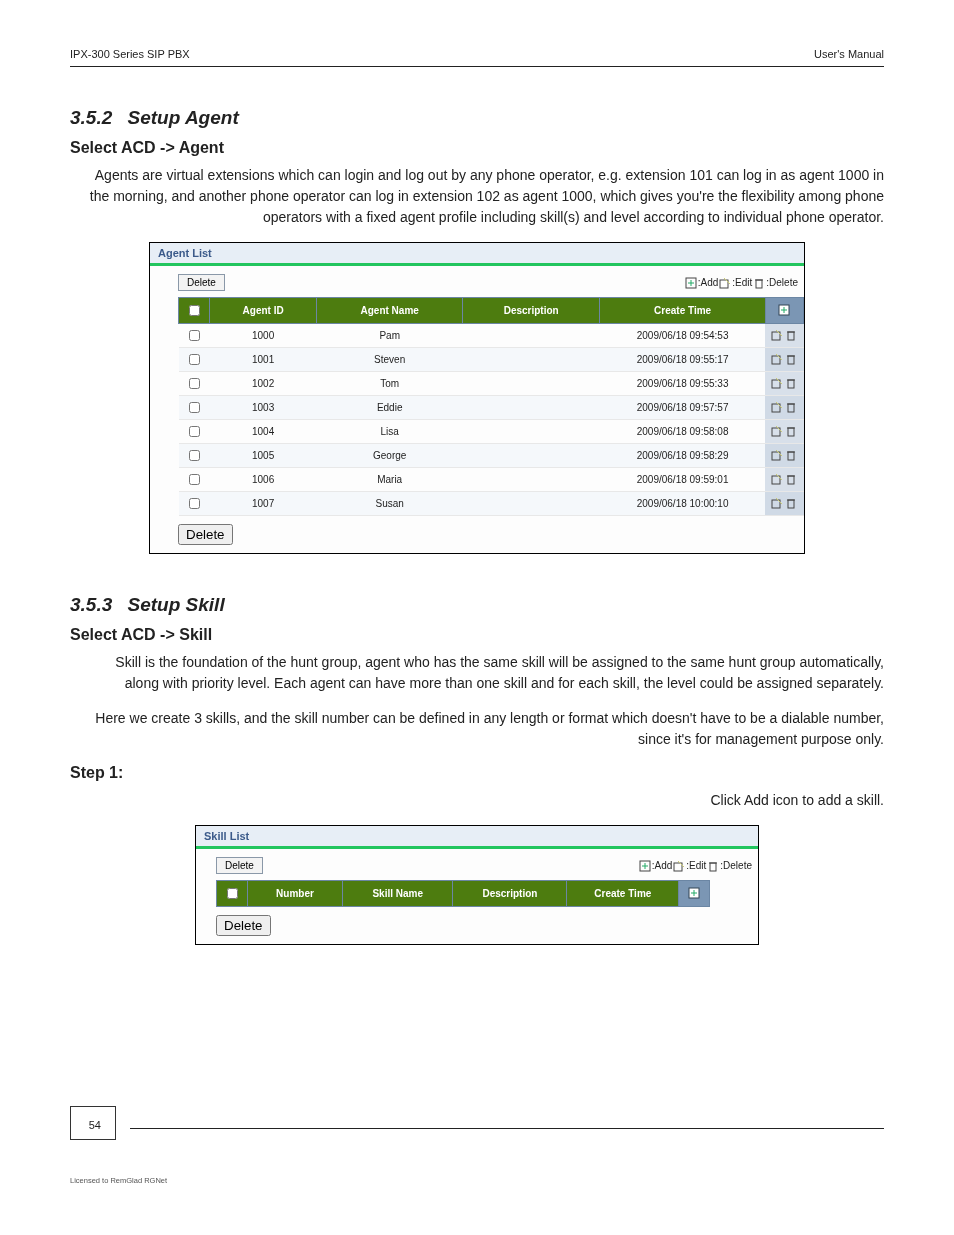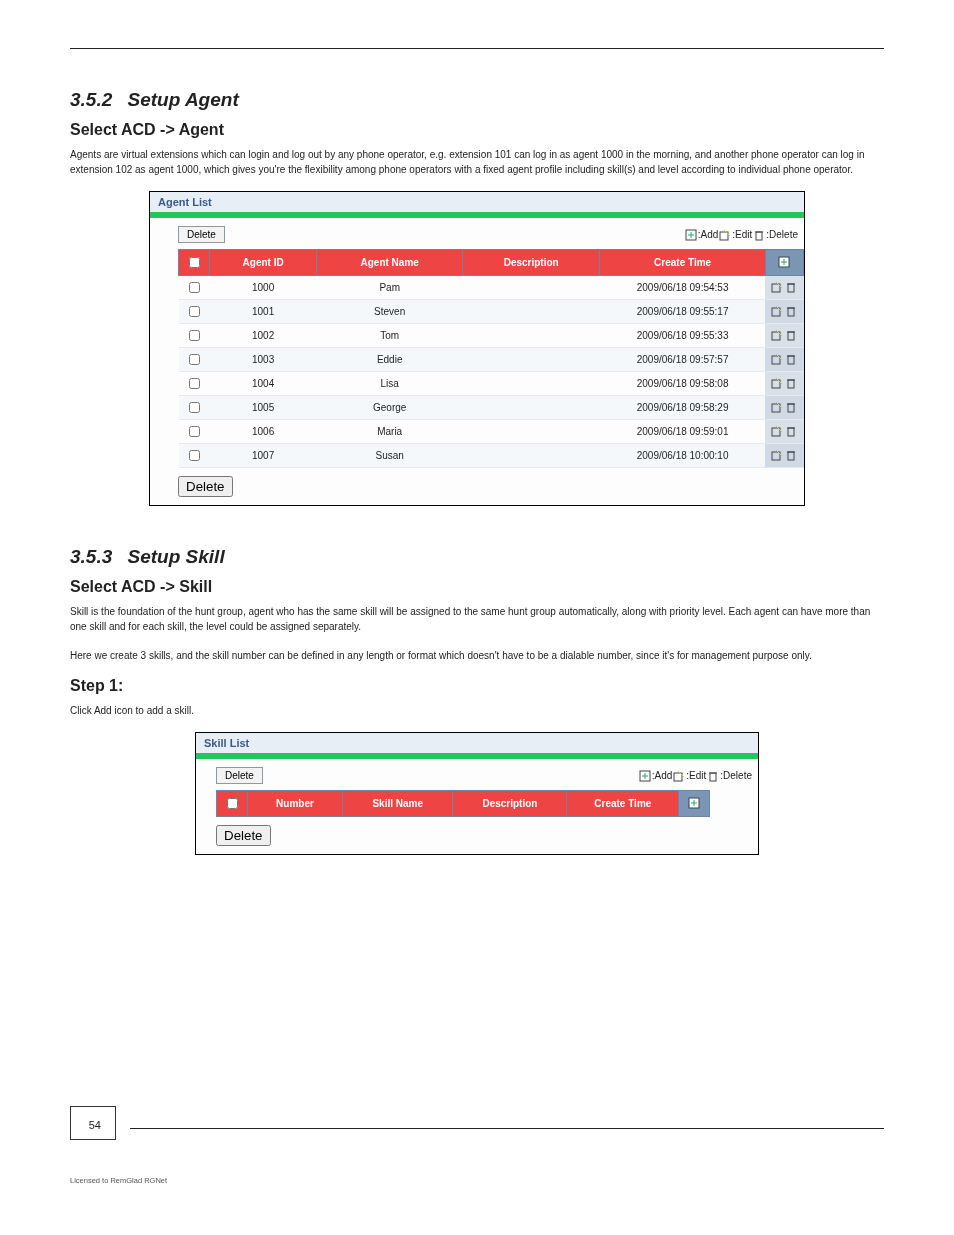--- a/index.html
+++ b/index.html
@@ -36,38 +36,39 @@
   }
   h2.setup .num {
     margin-right: 10px;
   }
   h4.subhead {
     font-size: 16px;
     font-weight: bold;
     margin: 10px 0 8px 0;
   }
   p.body-text {
-    font-size: 10px;
+    font-size: 14px;
     line-height: 1.5;
-    margin: 8px 0 14px 0;
+    margin: 8px 0 14px 16px;
+    text-align: right;
   }
   .app-panel {
     border: 1.5px solid #000;
     width: 656px;
     margin: 6px auto 30px auto;
     font-size: 10px;
     background: #fdfdfd;
   }
   .panel-title {
     background: #e7eef6;
     padding: 4px 8px;
     font-size: 11px;
     font-weight: bold;
     color: #3b5a8a;
-    border-bottom: 6px solid #22c55e;
+    border-bottom: 3px solid #22c55e;
   }
   .toolbar-row {
     display: flex;
     justify-content: space-between;
     align-items: center;
     padding: 8px 6px 6px 28px;
   }
   .toolbar-row .btn {
     font-size: 10px;
     padding: 2px 8px;
@@ -83,21 +84,21 @@
     align-items: center;
     gap: 1px;
   }
   .legend .ico { display: inline-flex; align-items: center; }
   .tbl {
     width: 626px;
     margin: 0 auto 4px 28px;
     border-collapse: collapse;
   }
   .tbl th {
-    background: #ef4444;
+    background: #4d7c0f;
     color: #fff;
     font-size: 10px;
     font-weight: bold;
     padding: 4px 6px;
     border: 1px solid #6b86a4;
   }
   .tbl th.chkcol, .tbl td.chkcol { width: 22px; text-align: center; }
   .tbl th.idcol { width: 110px; }
   .tbl th.namecol { width: 150px; }
   .tbl th.desccol { width: 140px; }
@@ -144,20 +145,24 @@
     margin-top: 36px;
   }
   .skill-panel .tbl th.idcol { width: 120px; }
   .skill-panel .tbl th.timecol { width: 150px; }
 </style>
 </head>
 <body>
 
 <div class="page">
 
+  <div class="running-head">
+    <span>IPX-300 Series SIP PBX</span>
+    <span>User's Manual</span>
+  </div>
   <hr class="top-rule">
 
   <h2 class="setup">
     <span class="num">3.5.2</span>
     <span>Setup Agent</span>
   </h2>
 
   <h4 class="subhead">Select ACD -&gt; Agent</h4>
   <p class="body-text">Agents are virtual extensions which can login and log out by any phone operator, e.g. extension 101 can log in as agent 1000 in the morning, and another phone operator can log in extension 102 as agent 1000, which gives you're the flexibility among phone operators with a fixed agent profile including skill(s) and level according to individual phone operator.</p>
 

